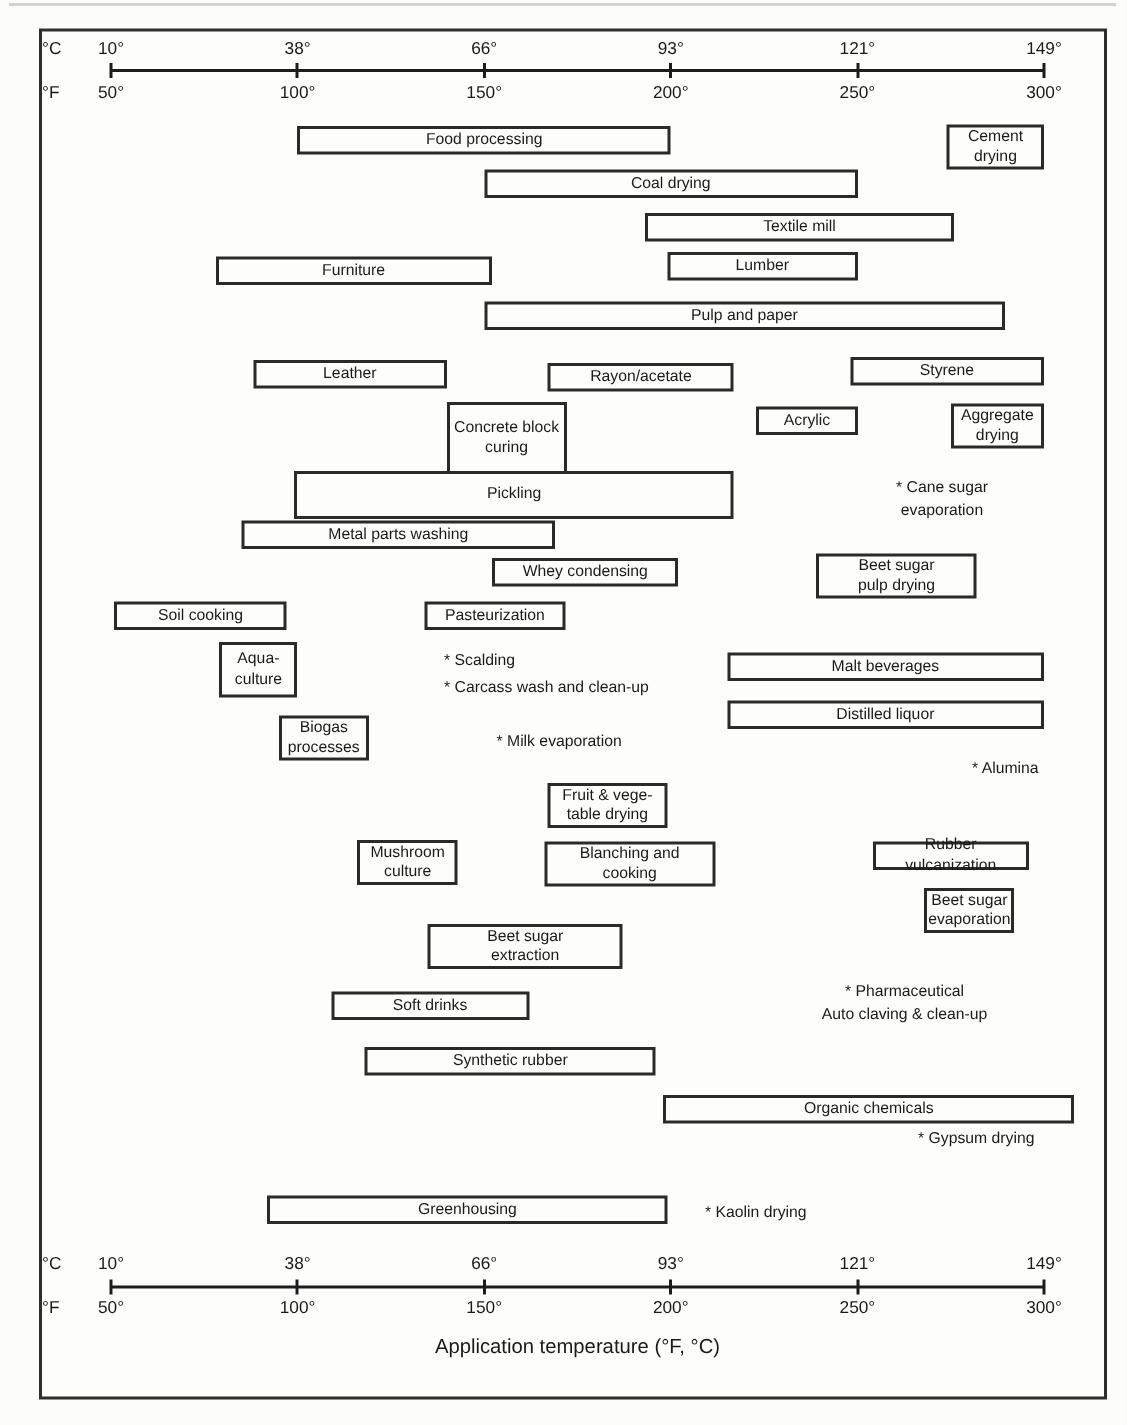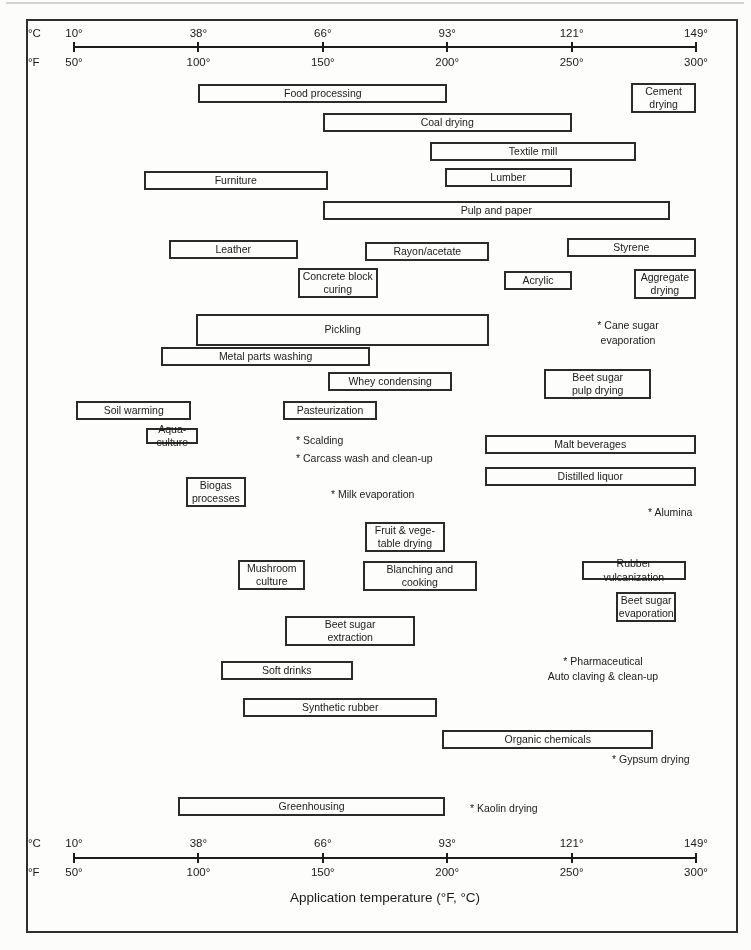--- a/index.html
+++ b/index.html
@@ -75,21 +75,21 @@
       </div>
       <div class="range-box" style="left: 168.544px; top: 240px; width: 129.376px; height: 19px;">
         <span>Leather</span>
       </div>
       <div class="range-box" style="left: 365.096px; top: 242px; width: 124.4px; height: 19px;">
         <span>Rayon/acetate</span>
       </div>
       <div class="range-box" style="left: 566.624px; top: 238px; width: 129.376px; height: 19px;">
         <span>Styrene</span>
       </div>
-      <div class="range-box" style="left: 297.92px; top: 268px; width: 79.616px; height: 30px;">
+      <div class="range-box" style="left: 297.92px; top: 268px; width: 79.616px; height: 48px;">
         <span>Concrete block<br>curing</span>
       </div>
       <div class="range-box" style="left: 504.424px; top: 271px; width: 67.176px; height: 19px; text-align: right;">
         <span>Acrylic</span>
       </div>
       <div class="range-box" style="left: 633.8px; top: 269px; width: 62.2px; height: 30px;">
         <span>Aggregate<br>drying</span>
       </div>
       <div class="range-box" style="left: 195.912px; top: 314px; width: 293.584px; height: 32px; text-align: center;">
         <span>Pickling</span>
@@ -97,26 +97,26 @@
       <div class="range-box" style="left: 161.08px; top: 347px; width: 208.992px; height: 19px;">
         <span>Metal parts washing</span>
       </div>
       <div class="range-box" style="left: 328px; top: 372px; width: 124.4px; height: 19px;">
         <span>Whey condensing</span>
       </div>
       <div class="range-box" style="left: 544.232px; top: 369px; width: 106.984px; height: 30px;">
         <span>Beet sugar<br>pulp drying</span>
       </div>
       <div class="range-box" style="left: 76.488px; top: 401px; width: 114.448px; height: 19px;">
-        <span>Soil warming</span>
+        <span>Soil cooking</span>
       </div>
       <div class="range-box" style="left: 282.992px; top: 401px; width: 94px; height: 19px;">
         <span>Pasteurization</span>
       </div>
-      <div class="range-box" style="left: 146.152px; top: 428px; width: 52.248px; height: 16px;">
+      <div class="range-box" style="left: 146.152px; top: 428px; width: 52.248px; height: 37px;">
         <span>Aqua-<br>culture</span>
       </div>
       <div class="range-box" style="left: 484.52px; top: 435px; width: 211.48px; height: 19px;">
         <span>Malt beverages</span>
       </div>
       <div class="range-box" style="left: 484.52px; top: 467px; width: 211.48px; height: 19px;">
         <span>Distilled liquor</span>
       </div>
       <div class="range-box" style="left: 185.96px; top: 477px; width: 59.712px; height: 30px;">
         <span>Biogas<br>processes</span>
@@ -138,21 +138,21 @@
       </div>
       <div class="range-box" style="left: 285.48px; top: 616px; width: 129.376px; height: 30px;">
         <span>Beet sugar<br>extraction</span>
       </div>
       <div class="range-box" style="left: 220.792px; top: 661px; width: 131.864px; height: 19px;">
         <span>Soft drinks</span>
       </div>
       <div class="range-box" style="left: 243.184px; top: 698px; width: 194.064px; height: 19px;">
         <span>Synthetic rubber</span>
       </div>
-      <div class="range-box" style="left: 442.224px; top: 730px; width: 211px; height: 19px;">
+      <div class="range-box" style="left: 442.224px; top: 730px; width: 274px; height: 19px;">
         <span>Organic chemicals</span>
       </div>
       <div class="range-box" style="left: 178.496px; top: 797px; width: 266.216px; height: 19px;">
         <span>Greenhousing</span>
       </div>
     </div>
   <div id="notes-layer">
       <div class="note center" style="left: 628px; top: 318px;">* Cane sugar<br>evaporation</div>
       <div class="note" style="left: 296px; top: 433px;">* Scalding</div>
       <div class="note" style="left: 296px; top: 451px;">* Carcass wash and clean-up</div>

